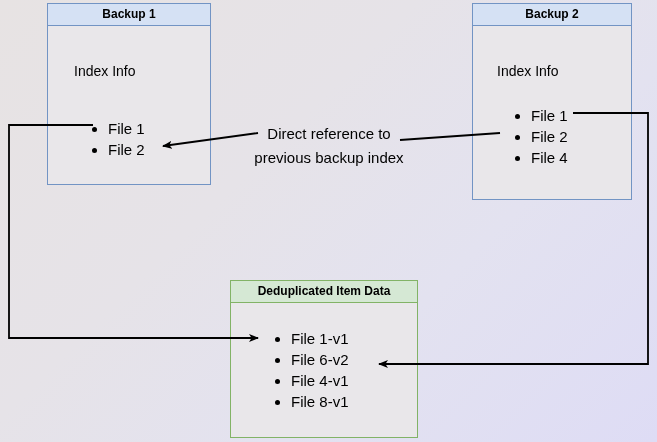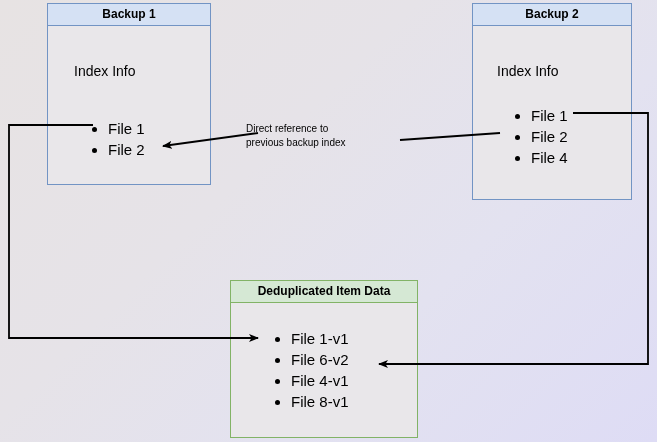--- a/index.html
+++ b/index.html
@@ -63,23 +63,23 @@
     list-style: disc;
     font-size: 15px;
     color: #000;
   }
   ul.item-list li {
     line-height: 21px;
     white-space: nowrap;
   }
   .note {
     position: absolute;
-    text-align: left;
-    font-size: 10px;
-    line-height: 14px;
+    text-align: center;
+    font-size: 15px;
+    line-height: 24px;
     color: #000;
     white-space: pre-line;
   }
   svg.overlay {
     position: absolute;
     left: 0;
     top: 0;
     width: 657px;
     height: 442px;
     pointer-events: none;

